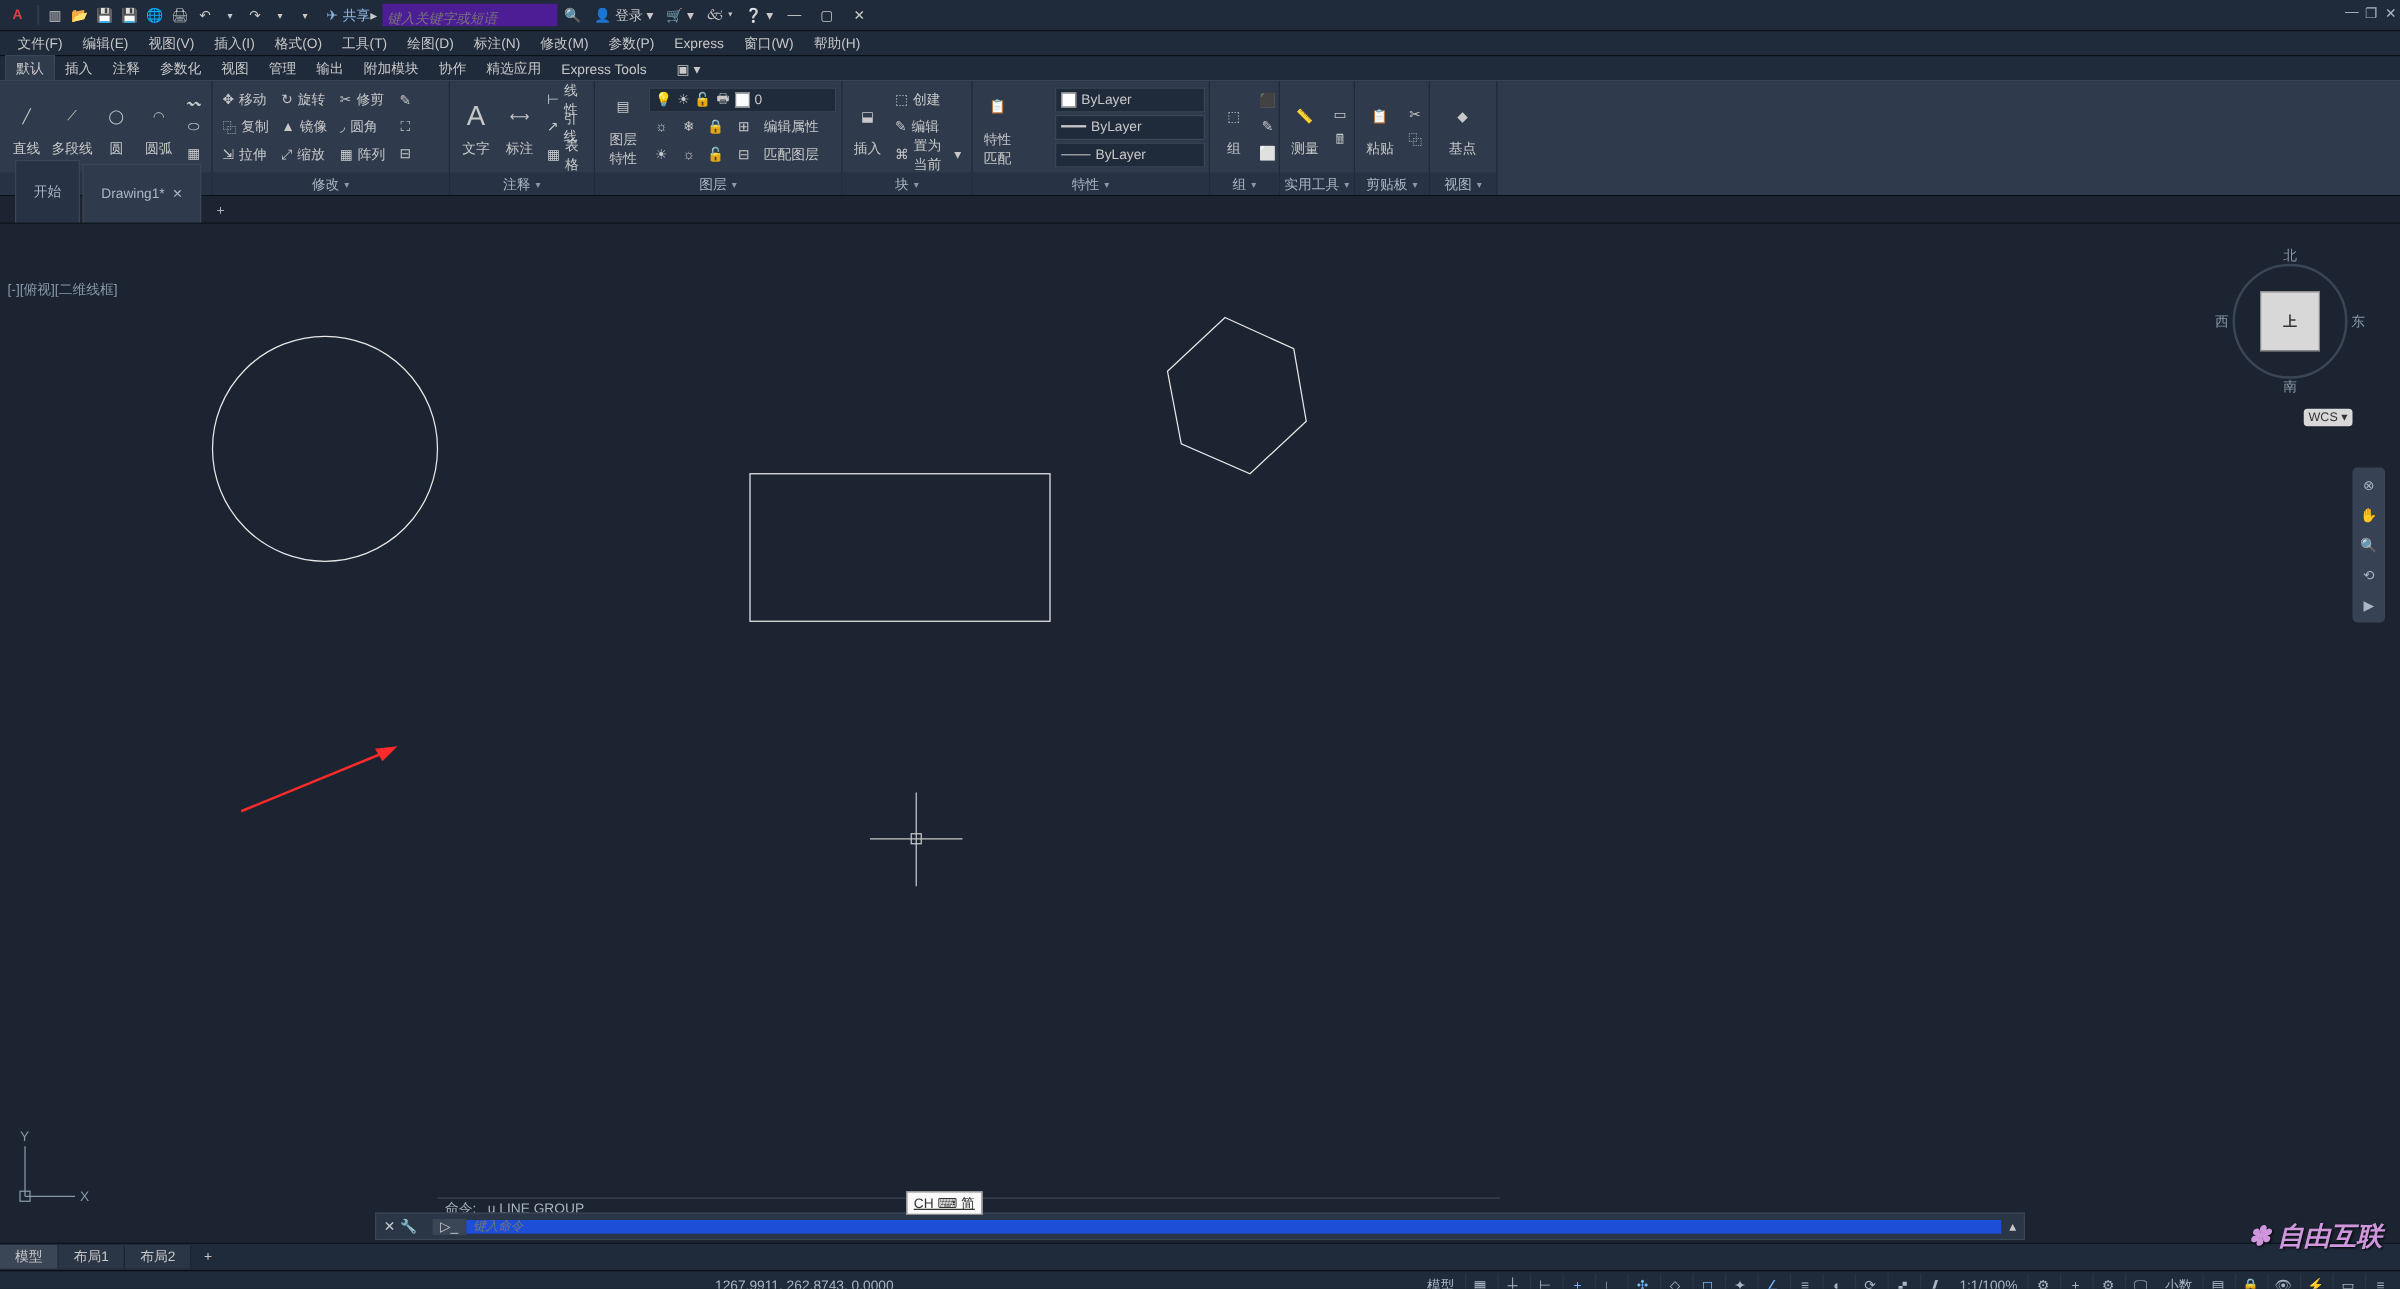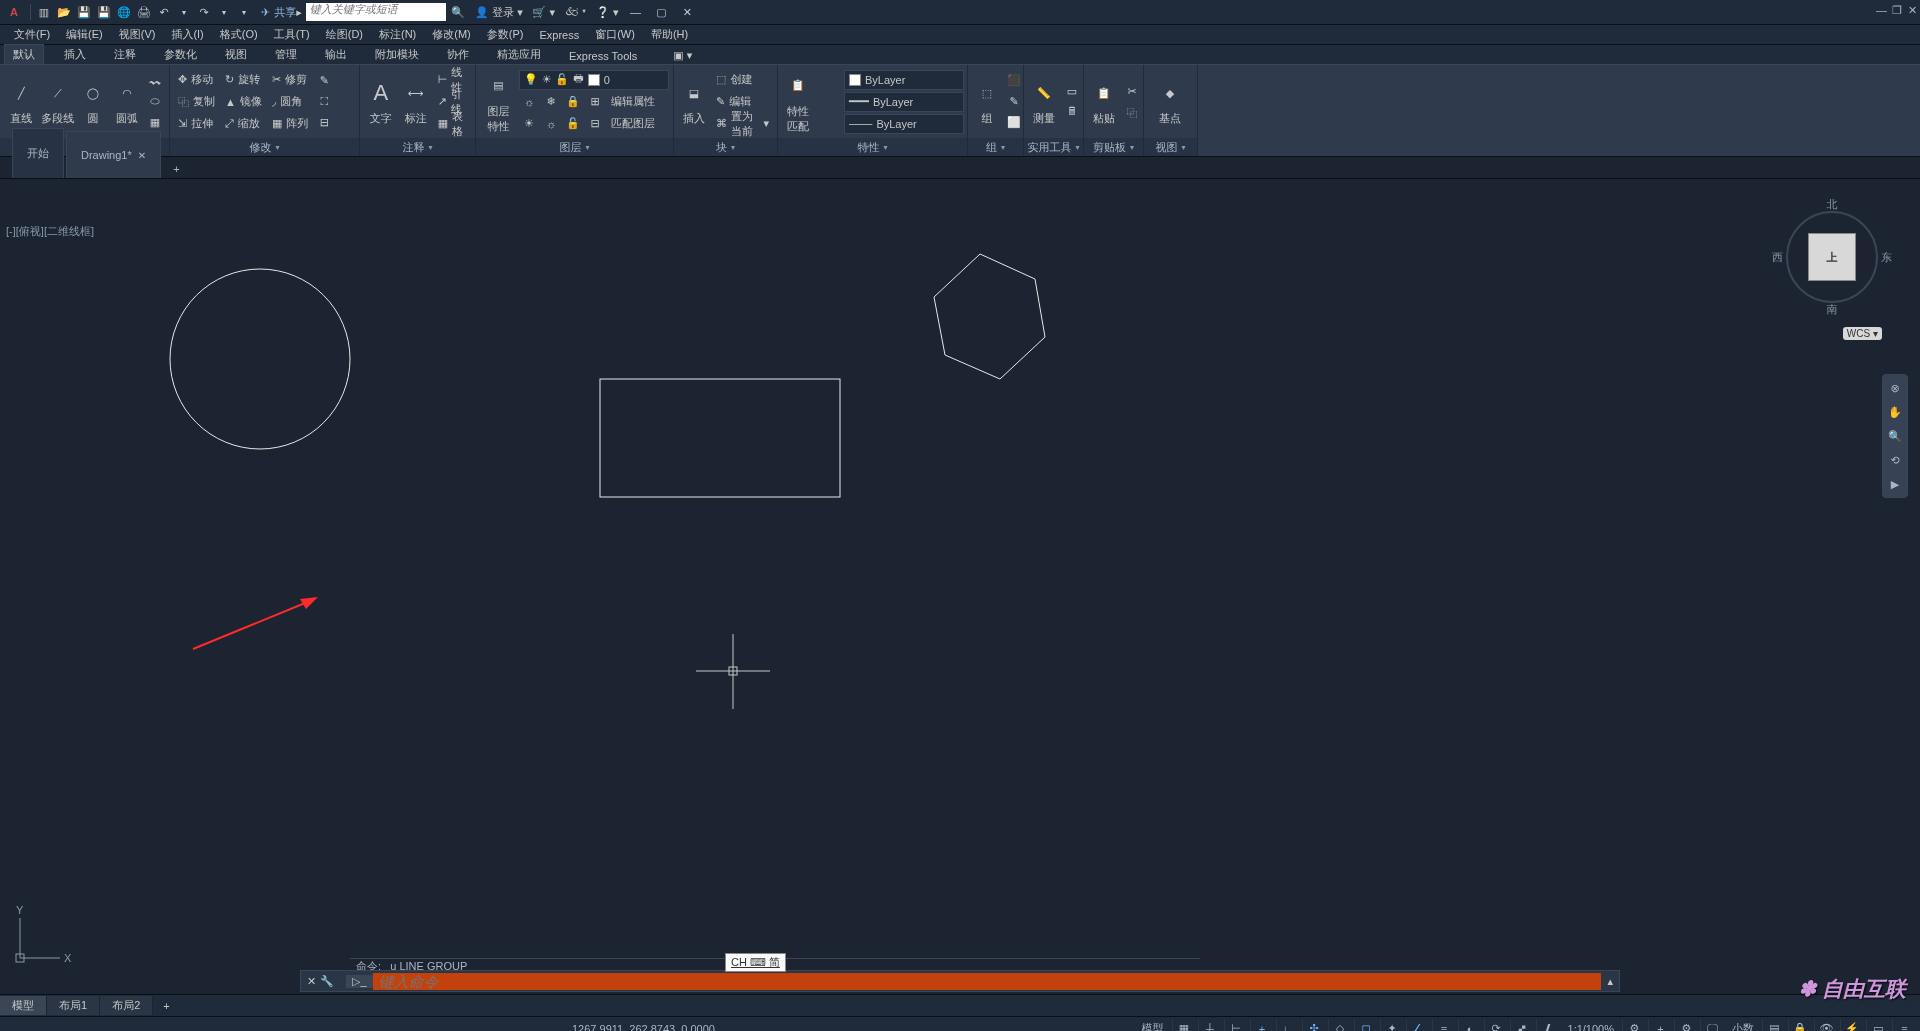--- a/index.html
+++ b/index.html
@@ -6,33 +6,33 @@
 body { background: #1b2430; color: #c8c8c8; font-size: 11px; overflow: hidden; width: 1920px; height: 1031px; position: relative; }
 
 
 .titlebar { height: 25px; background: #1f2a3a; display: flex; align-items: center; border-bottom: 1px solid #0a0f16; }
 .titlebar .logo { width: 20px; height: 18px; margin: 0 4px; color: #d74343; font-weight: bold; display:flex;align-items:center;justify-content:center;}
 .qat { display: flex; align-items: center; gap: 2px; }
 .qat .icn { width: 18px; height: 18px; display: flex; align-items: center; justify-content: center; color: #c8c8c8; cursor: pointer; }
 .qat .sep { width: 1px; height: 16px; background: #3a4556; margin: 0 2px; }
 .share { display:flex; align-items:center; gap:4px; margin-left:8px; color:#8fb6de; cursor:pointer;}
 .title-center { flex: 1; text-align: center; color: #aab6c4; }
-.search-area { display:flex; align-items:flex-start; background:#ffffff; height:18px; padding:0 4px; margin-right:6px; min-width:140px;}
+.search-area { display:flex; align-items:flex-end; background:#4c1d95; height:18px; padding:0 4px; margin-right:6px; min-width:140px;}
 .search-area input { background:transparent; border:none; color:#7a8aa0; font-size:11px; font-style:italic; width:120px; outline:none;}
 .acct { display:flex; align-items:center; gap:10px; margin-right:6px; }
 .acct .btn { cursor:pointer; color:#c8c8c8; }
 .winctl { display:flex; gap:4px; margin-right:4px;}
 .winctl span{ width:22px; text-align:center; cursor:pointer;}
 
 
 .menubar { height: 20px; background: #1f2a3a; display: flex; align-items:center; padding-left: 8px; gap: 4px; border-bottom:1px solid #0a0f16;}
 .menubar span { padding: 0 6px; cursor:pointer; color:#c8c8c8;}
 
 
-.ribbon-tabs { height: 20px; background: #1f2a3a; display:flex; align-items:flex-end; padding-left:4px; gap:12px; border-bottom:1px solid #3a4556;}
+.ribbon-tabs { height: 20px; background: #1f2a3a; display:flex; align-items:flex-end; padding-left:4px; gap:0; border-bottom:1px solid #3a4556;}
 .ribbon-tabs span { padding: 2px 8px; cursor:pointer; color:#c8c8c8;}
 .ribbon-tabs span.active { background:#2f3b4d; border-top:1px solid #3a4556; border-left:1px solid #3a4556; border-right:1px solid #3a4556;}
 .ribbon-tabs .end { margin-left:8px; display:flex; align-items:center; gap:4px;}
 
 
 .ribbon { height: 92px; background: #2f3b4d; display:flex; border-bottom:1px solid #0a0f16;}
 .panel { border-right:1px solid #1f2a3a; display:flex; flex-direction:column; }
 .panel-body { flex:1; display:flex; align-items:center; padding:2px 4px; gap:2px;}
 .panel-title { height:18px; background:#273344; text-align:center; color:#aab6c4; font-size:11px; display:flex; align-items:center; justify-content:center; gap:4px;}
 .panel-title::after { content:"▾"; font-size:8px; color:#8899aa;}
@@ -78,21 +78,21 @@
 
 .ucs { position:absolute; bottom:20px; left:14px; color:#8899aa; font-size:11px;}
 .ucs svg{ overflow:visible;}
 
 
 .cmd-hist { position:absolute; bottom: 20px; left:350px; height:16px; color:#aab6c4; font-size:11px; padding:0 6px; background:#1b2430; width:850px; border-top:1px solid #3a4556;}
 .cmdline { position:absolute; bottom:0; left:0; right:0; height:22px; display:flex; align-items:center; background:#2a3545; }
 .cmdline .ctl { display:flex; gap:4px; padding:0 6px;}
 .cmdline .ctl span{ cursor:pointer;}
 .cmdline .prompt { background:#3a4556; padding:0 6px; margin-left:6px;}
-.cmdline input { flex:1; background:#c2410c; border:none; color:#c8c8c8; padding:0 6px; font-size:15px; outline:none; font-style:italic;}
+.cmdline input { flex:1; background:#1d4ed8; border:none; color:#c8c8c8; padding:0 6px; font-size:10px; outline:none; font-style:italic;}
 .ime { position:absolute; bottom:22px; left:725px; background:#fafafa; color:#333; border:1px solid #888; padding:1px 5px; font-size:11px;text-decoration:underline;}
 
 
 .layouttabs { height:22px; background:#1f2a3a; display:flex; align-items:center; border-top:1px solid #0a0f16;}
 .layouttabs .lt { padding:2px 12px; background:#2a3545; border-right:1px solid #1b2430; cursor:pointer;}
 .layouttabs .lt.active { background:#3a4556;}
 .layouttabs .add { padding:2px 10px; cursor:pointer;}
 
 
 .statusbar { height:24px; background:#1f2a3a; display:flex; align-items:center; justify-content:flex-end; border-top:1px solid #0a0f16; padding:0 4px; gap:2px; position:relative;}

